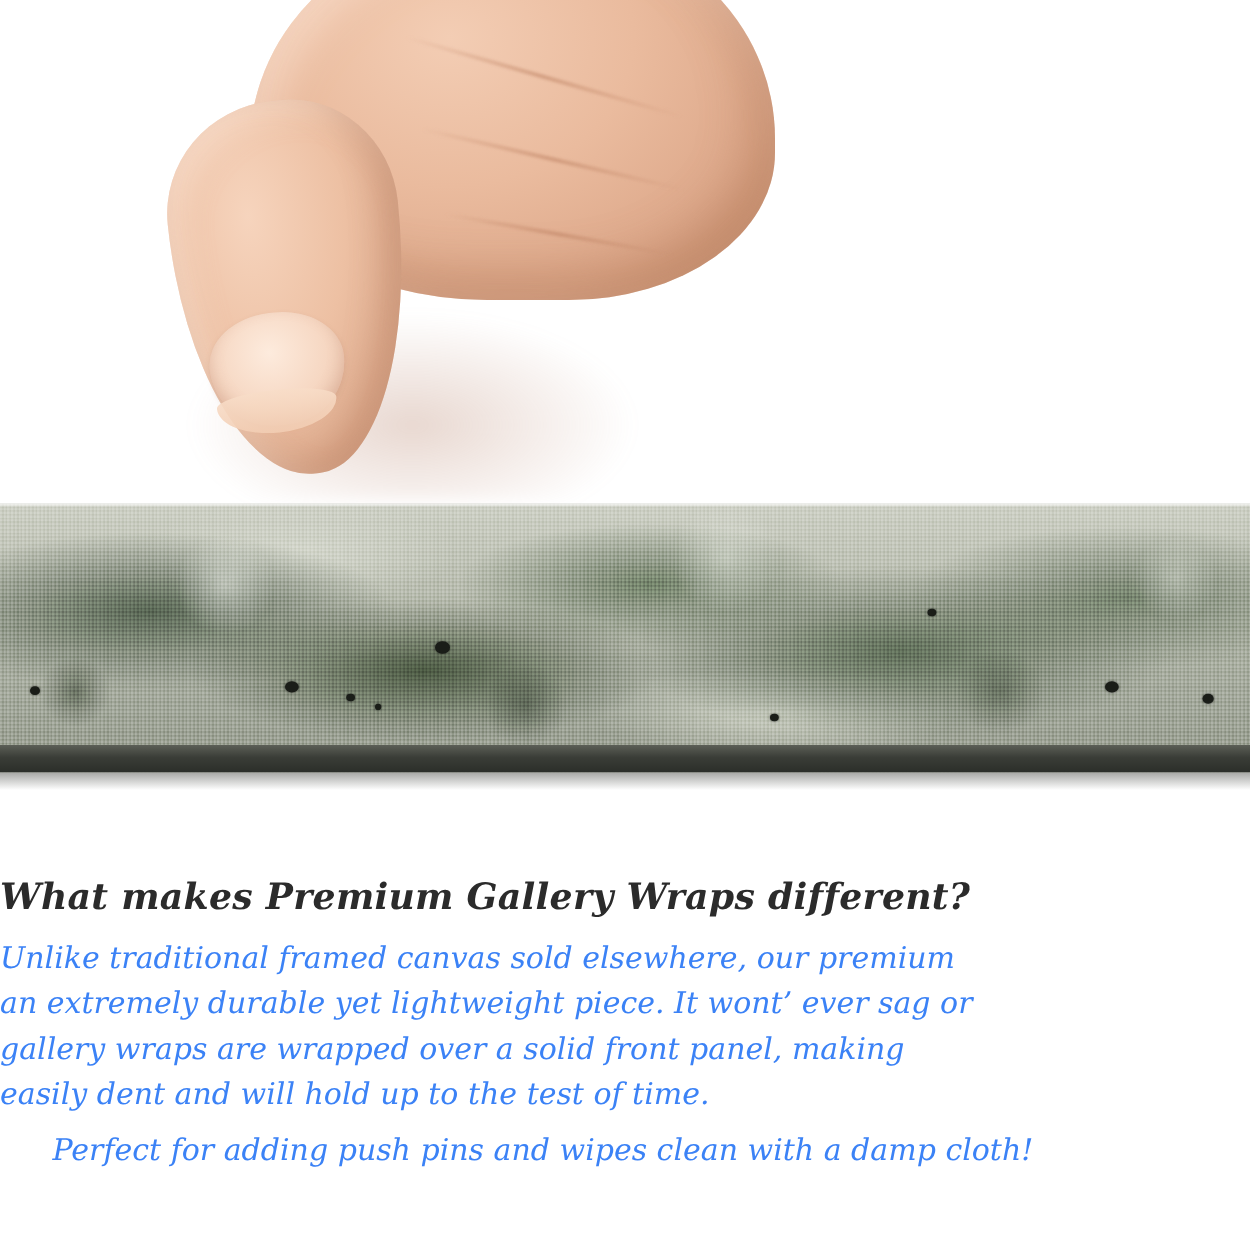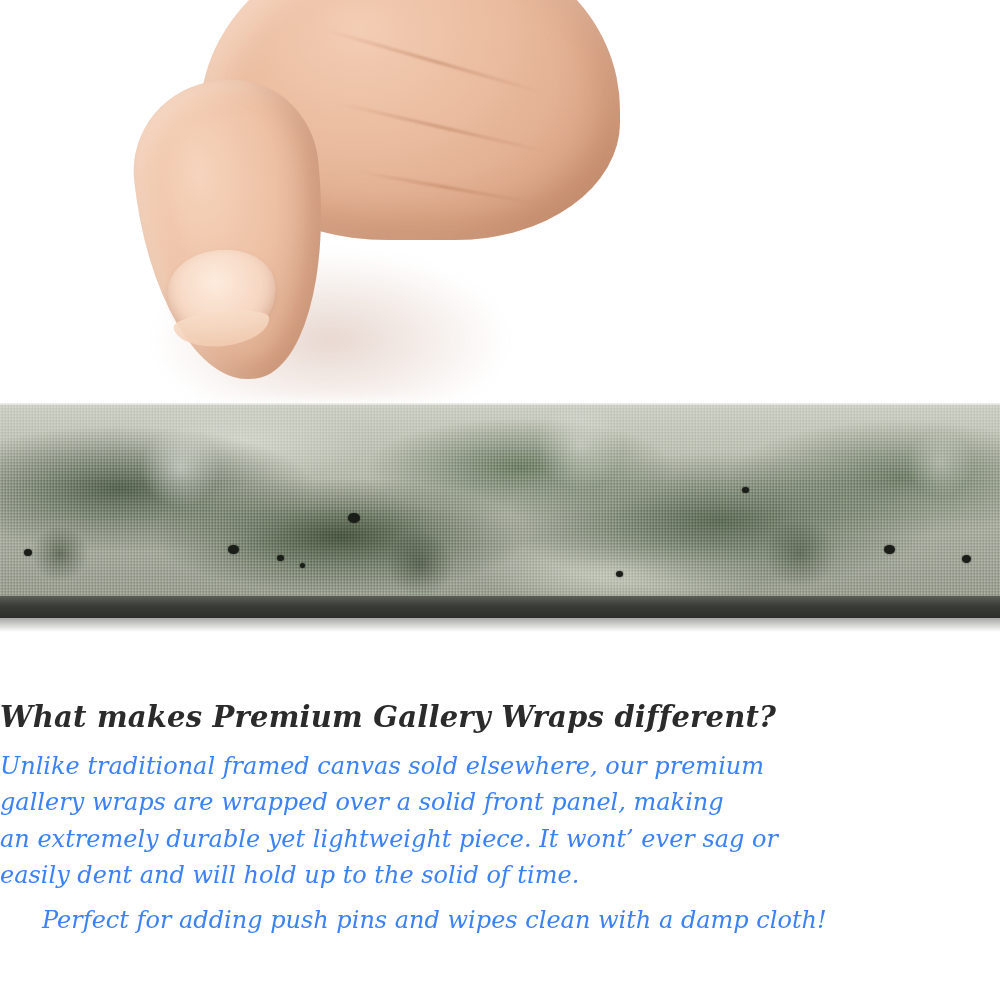--- a/index.html
+++ b/index.html
@@ -239,20 +239,20 @@
     <div class="speck" style="left:962px; top:152px; width:9px; height:8px;"></div>
     <div class="speck" style="left:24px; top:146px; width:8px; height:7px;"></div>
     <div class="canvas-bottom-dark"></div>
   </div>
   <div class="canvas-bottom-shadow"></div>
 
   <div class="caption">
     <div class="caption-title">What makes Premium Gallery Wraps different?</div>
     <div class="caption-body">
       <span>Unlike traditional framed canvas sold elsewhere, our premium</span>
+      <span>an extremely durable yet lightweight piece. It wont’ ever sag or</span>
       <span>gallery wraps are wrapped over a solid front panel, making</span>
-      <span>an extremely durable yet lightweight piece. It wont’ ever sag or</span>
-      <span>easily dent and will hold up to the solid of time.</span>
+      <span>easily dent and will hold up to the test of time.</span>
       <span class="caption-last">Perfect for adding push pins and wipes clean with a damp cloth!</span>
     </div>
   </div>
 
 </div>
 
 </body></html>

